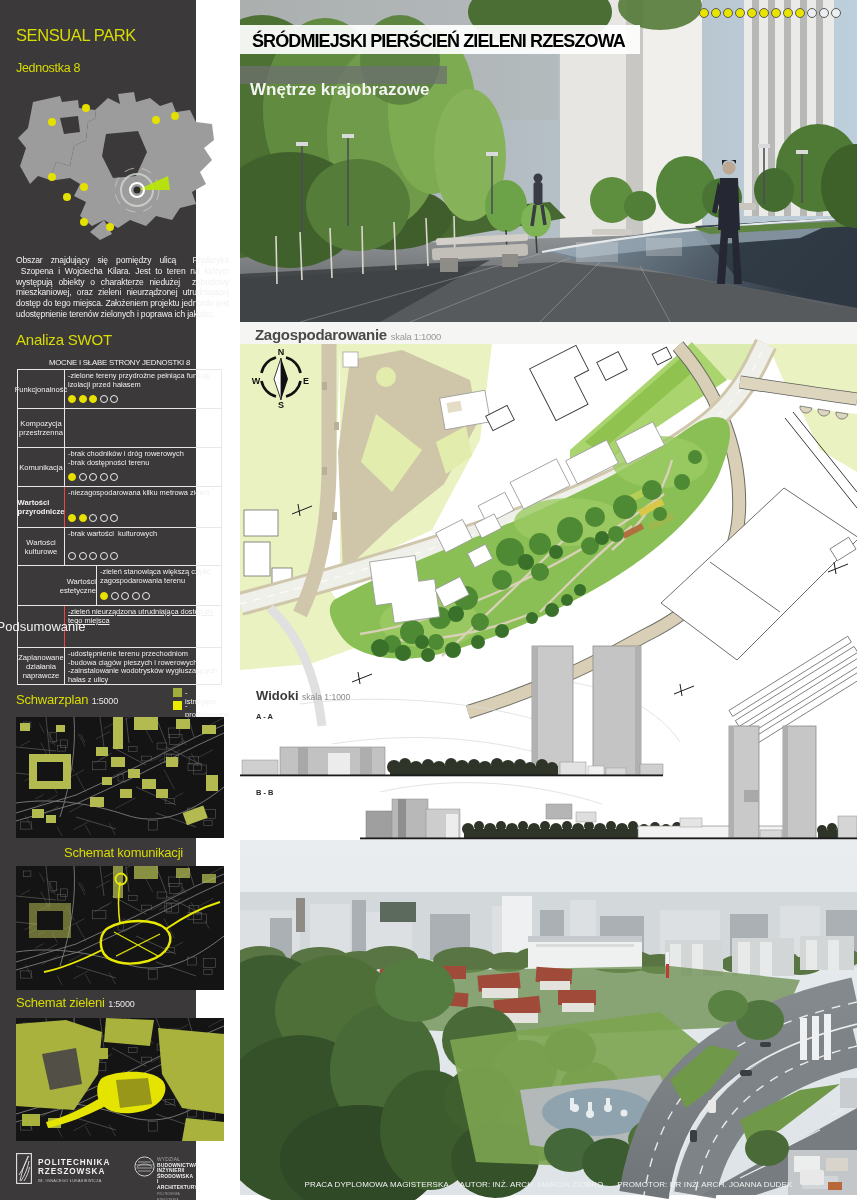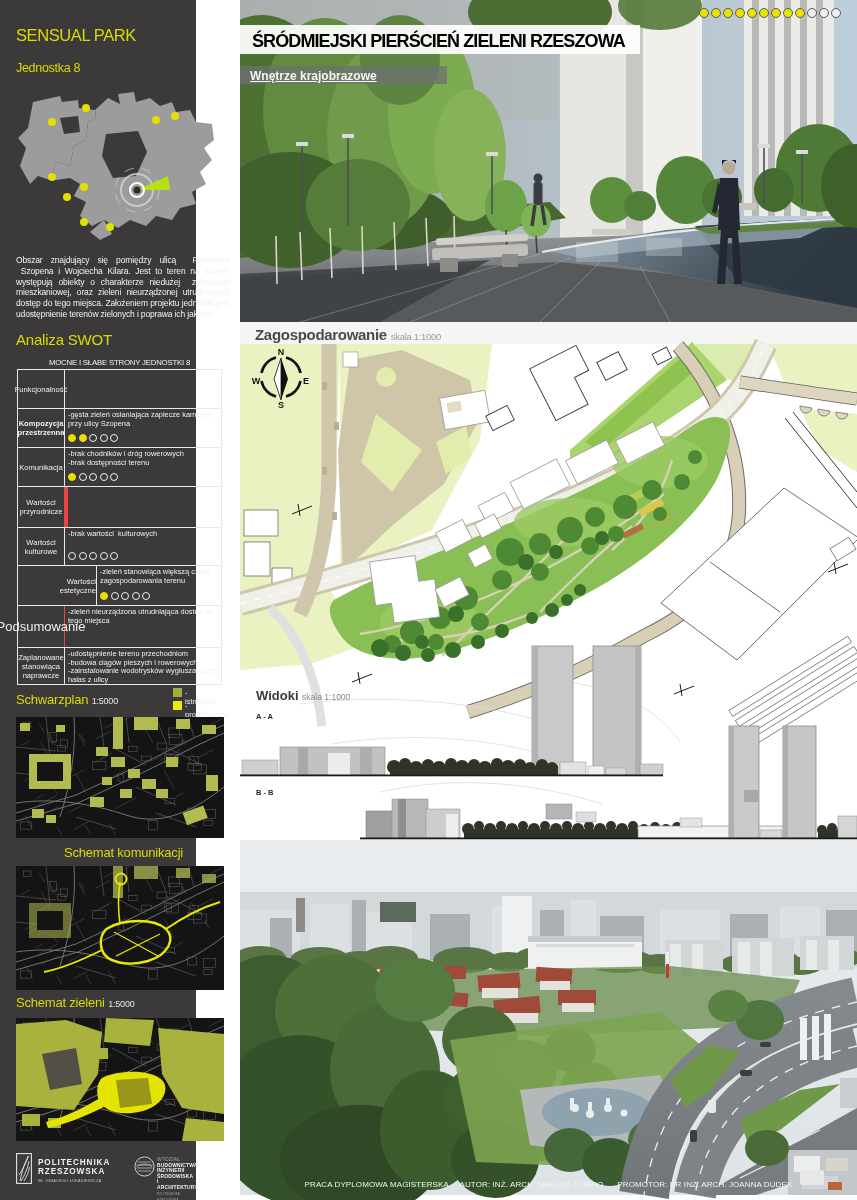--- a/index.html
+++ b/index.html
@@ -61,57 +61,59 @@
 <div class="abs wh" style="left:16px;top:255px;width:213px;font-size:8.5px;letter-spacing:-0.15px;line-height:10.8px;text-align:justify;">Obszar znajdujący się pomiędzy ulicą &nbsp;Fryderyka &nbsp;Szopena i&nbsp;Wojciecha Kilara. Jest to teren na którym występują obiekty o charakterze niedużej &nbsp;zabudowy mieszkaniowej, oraz zieleni nieurządzonej utrudniającej dostęp do tego miejsca. Założeniem projektu jednostki jest udostępnienie terenów zielonych i poprawa ich jakości.</div>
 
 <div class="abs yel" style="left:16px;top:331px;font-size:15px;letter-spacing:-0.2px;">Analiza SWOT</div>
 
 <div class="abs wh" style="left:17px;top:358px;width:205px;font-size:7.8px;text-align:center;letter-spacing:-0.2px;">MOCNE I SŁABE STRONY JEDNOSTKI 8</div>
 
 <div class="abs" style="left:17px;top:369px;width:205px;border:1px solid #e8e8e8;box-sizing:border-box;">
 
 <div style="display:flex;height:38px;">
 <div style="width:46px;border-right:1px solid #e8e8e8;display:flex;align-items:center;justify-content:center;text-align:center;color:#f0f0f0;font-size:7.6px;">Funkcjonalność</div>
+<div style="flex:1;position:relative;color:#f0f0f0;font-size:7.4px;line-height:8.6px;padding:2px 3px;">-zielone tereny przydrożne pełniąca funkcję izolacji przed hałasem
+<div style="position:absolute;left:3px;bottom:2px;"><span class="df"></span><span class="df"></span><span class="df"></span><span class="de"></span><span class="de"></span></div></div>
 </div>
 
 <div style="display:flex;height:38px;border-top:1px solid #e8e8e8;">
-<div style="width:46px;border-right:1px solid #e8e8e8;display:flex;align-items:center;justify-content:center;text-align:center;color:#f0f0f0;font-size:7.6px;font-weight:bold;">Kompozycja przestrzenna</div>
-<div style="flex:1;position:relative;color:#f0f0f0;font-size:7.4px;line-height:8.6px;padding:2px 3px;">-gęsta zieleń osłaniająca zaplecze kamienic przy ulicy Szopena
-<div style="position:absolute;left:3px;bottom:2px;"><span class="df"></span><span class="df"></span><span class="de"></span><span class="de"></span><span class="de"></span></div></div>
+<div style="width:46px;border-right:1px solid #e8e8e8;display:flex;align-items:center;justify-content:center;text-align:center;color:#f0f0f0;font-size:7.6px;">Kompozycja przestrzenna</div>
 </div>
 
 <div style="display:flex;height:38px;border-top:1px solid #e8e8e8;">
 <div style="width:46px;border-right:1px solid #e8e8e8;display:flex;align-items:center;justify-content:center;text-align:center;color:#f0f0f0;font-size:7.6px;">Komunikacja</div>
 <div style="flex:1;position:relative;color:#f0f0f0;font-size:7.4px;line-height:8.6px;padding:2px 3px;">-brak chodników i dróg rowerowych<br>-brak dostępności terenu
 <div style="position:absolute;left:3px;bottom:2px;"><span class="df"></span><span class="de"></span><span class="de"></span><span class="de"></span><span class="de"></span></div></div>
 </div>
 
 <div style="display:flex;height:40px;border-top:1px solid #e8e8e8;">
-<div style="width:46px;border-right:4px solid #ef4444;display:flex;align-items:center;justify-content:center;text-align:center;color:#f0f0f0;font-size:7.6px;">Wartości przyrodnicze</div>
+<div style="width:46px;border-right:1px solid #ef4444;display:flex;align-items:center;justify-content:center;text-align:left;color:#f0f0f0;font-size:7.6px;font-weight:bold;">Wartości przyrodnicze</div>
+<div style="flex:1;position:relative;color:#f0f0f0;font-size:7.4px;line-height:8.6px;padding:2px 3px;">-niezagospodarowana kilku metrowa zieleń
+<div style="position:absolute;left:3px;bottom:2px;"><span class="df"></span><span class="df"></span><span class="de"></span><span class="de"></span><span class="de"></span></div></div>
 </div>
 
 <div style="display:flex;height:37px;border-top:1px solid #e8e8e8;">
 <div style="width:46px;border-right:1px solid #e8e8e8;display:flex;align-items:center;justify-content:center;text-align:center;color:#f0f0f0;font-size:7.6px;">Wartości kulturowe</div>
 <div style="flex:1;position:relative;color:#f0f0f0;font-size:7.4px;line-height:8.6px;padding:2px 3px;">-brak wartości &nbsp;kulturowych
 <div style="position:absolute;left:3px;bottom:2px;"><span class="de"></span><span class="de"></span><span class="de"></span><span class="de"></span><span class="de"></span></div></div>
 </div>
 
 <div style="display:flex;height:39px;border-top:1px solid #e8e8e8;">
 <div style="width:46px;border-right:1px solid #e8e8e8;display:flex;align-items:center;justify-content:center;text-align:right;color:#f0f0f0;font-size:7.6px;margin-left:32px;">Wartości estetyczne</div>
 <div style="flex:1;position:relative;color:#f0f0f0;font-size:7.4px;line-height:8.6px;padding:2px 3px;">-zieleń stanowiąca większą część zagospodarowania terenu
 <div style="position:absolute;left:3px;bottom:2px;"><span class="df"></span><span class="de"></span><span class="de"></span><span class="de"></span><span class="de"></span></div></div>
 </div>
 
 <div style="display:flex;height:41px;border-top:1px solid #e8e8e8;">
 <div style="width:46px;border-right:1px solid #ef4444;display:flex;align-items:center;justify-content:center;text-align:center;color:#f0f0f0;font-size:13px;">Podsumowanie</div>
-<div style="flex:1;position:relative;color:#f0f0f0;font-size:7.4px;line-height:8.6px;padding:2px 3px;">-zieleń nieurządzona utrudniająca dostęp do tego miejsca</div>
+<div style="flex:1;position:relative;color:#f0f0f0;font-size:7.4px;line-height:8.6px;padding:2px 3px;text-decoration:underline;">-zieleń nieurządzona utrudniająca dostęp do tego miejsca</div>
 </div>
 
 <div style="display:flex;height:36px;border-top:1px solid #e8e8e8;">
-<div style="width:46px;border-right:1px solid #e8e8e8;display:flex;align-items:center;justify-content:center;text-align:center;color:#f0f0f0;font-size:7.6px;">Zaplanowane stanowiąca naprawcze</div>
+<div style="width:46px;border-right:1px solid #e8e8e8;display:flex;align-items:center;justify-content:center;text-align:center;color:#f0f0f0;font-size:7.6px;">Zaplanowane działania naprawcze</div>
 <div style="flex:1;position:relative;color:#f0f0f0;font-size:7.4px;line-height:8.6px;padding:2px 3px;">-udostępnienie terenu przechodniom<br>-budowa ciągów pieszych i rowerowych<br>-zainstalowanie wodotrysków wygłuszających hałas z ulicy</div>
 </div>
 </div>
 
 <div class="abs" style="left:173px;top:688px;width:9px;height:9px;background:#a2ae3c;"></div>
 <div class="abs wh" style="left:185px;top:688px;font-size:7.5px;">-istniejące</div>
 
 <div class="abs" style="left:173px;top:701px;width:9px;height:9px;background:#ecec00;"></div>
 <div class="abs wh" style="left:185px;top:701px;font-size:7.5px;">-projektowane</div>
 
@@ -482,21 +484,21 @@
 <div class="abs" style="left:459px;top:4px;">
 <span class="pd pf"></span><span class="pd pf"></span><span class="pd pf"></span><span class="pd pf"></span><span class="pd pf"></span><span class="pd pf"></span><span class="pd pf"></span><span class="pd pf"></span><span class="pd pf"></span><span class="pd pe"></span><span class="pd pe"></span><span class="pd pe"></span>
 </div>
 
 <div class="abs" style="left:0;top:25px;width:400px;height:29px;background:rgba(255,255,255,0.92);"></div>
 
 <div class="abs" style="left:12px;top:31px;font-size:18px;font-weight:bold;color:#000000;letter-spacing:-0.9px;">ŚRÓDMIEJSKI PIERŚCIEŃ ZIELENI RZESZOWA</div>
 
 <div class="abs" style="left:0;top:66px;width:207px;height:18px;background:rgba(110,112,114,0.75);"></div>
 
-<div class="abs" style="left:10px;top:69px;font-size:12px;font-weight:bold;color:#f4f4f4;text-decoration:underline;">Wnętrze krajobrazowe</div>
+<div class="abs" style="left:10px;top:80px;font-size:17px;font-weight:bold;color:#f4f4f4;">Wnętrze krajobrazowe</div>
 
 <svg class="abs" style="left:0;top:322px;" width="617" height="523" viewBox="0 0 617 523">
 <rect width="617" height="523" fill="#ffffff"></rect>
 
 <rect x="0" y="0" width="617" height="22" fill="#f5f6f4"></rect>
 
 <path d="M 0,22 L 100,22 L 96,150 L 70,260 L 42,300 L 0,312 Z" fill="#e9f2c0"></path>
 
 <path d="M 100,22 L 252,22 L 240,118 L 192,208 L 148,228 L 100,246 Z" fill="#e9f2c0"></path>
 

